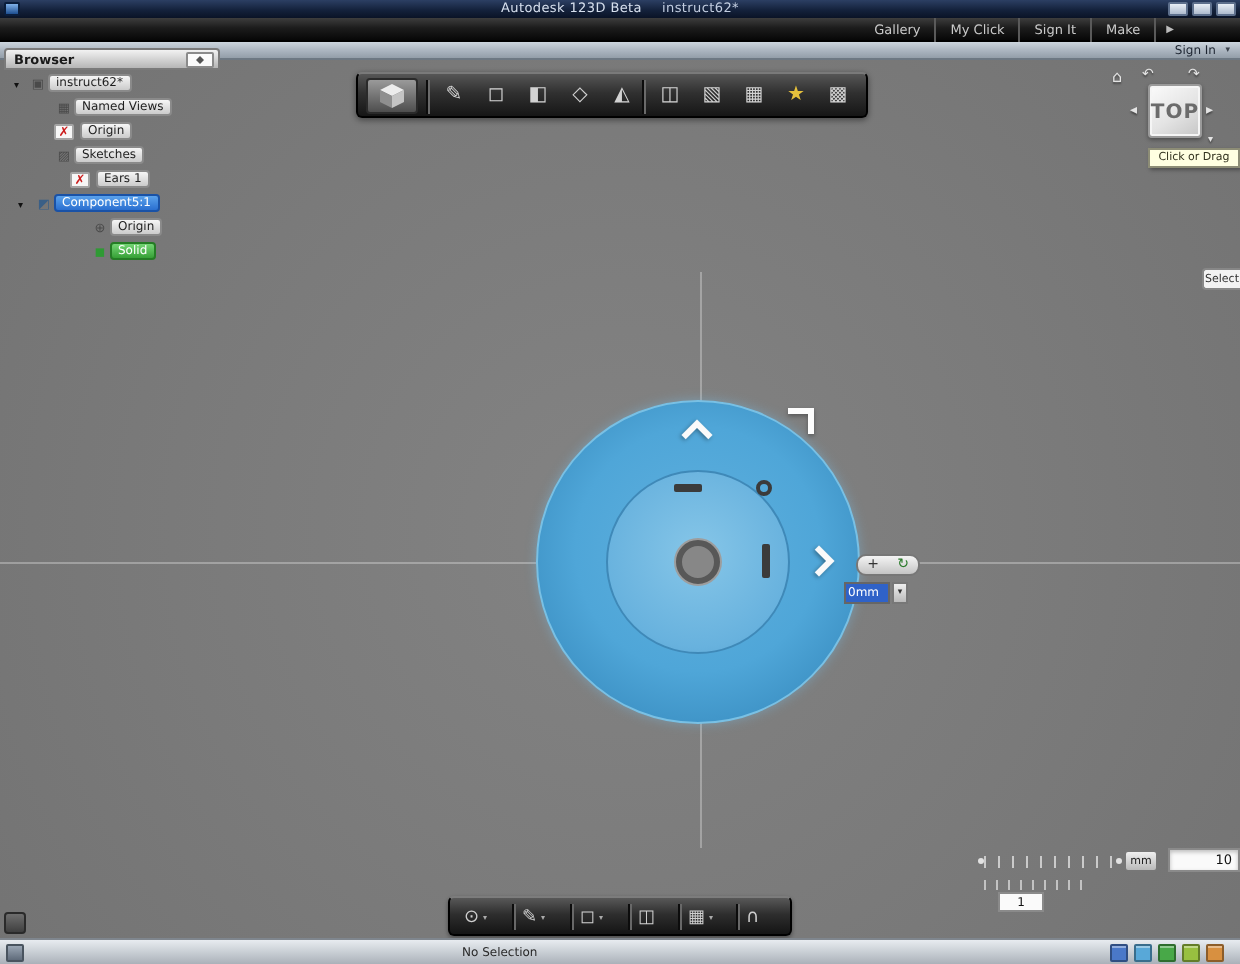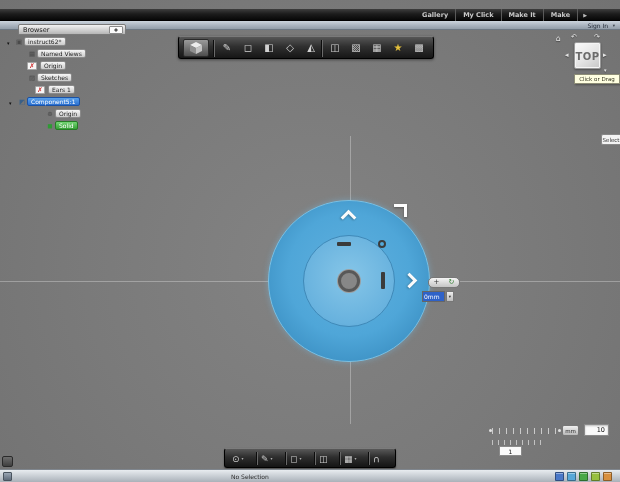--- a/index.html
+++ b/index.html
@@ -16,37 +16,37 @@
              background:linear-gradient(#7fb0e8,#1d4e90); border:1px solid #0a1d3c; }
   .titletext { left:0; right:0; top:0; height:9px; text-align:center; font-size:6.5px;
                line-height:9px; color:#d7e0ee; letter-spacing:0.2px; }
   .doctitle { margin-left:10px; color:#c2cde0; }
   .winbtn { top:1px; width:10px; height:7px; border-radius:1px;
             background:linear-gradient(#e8eef6,#aebbce); border:1px solid #5d6f8c; }
 
   
   .menubar { left:0; top:9px; width:620px; height:12px;
              background:linear-gradient(180deg,#3d3d3d 0%,#1c1c1c 45%,#070707 100%);
-             border-bottom:1px solid #000;font-weight:bold; }
+             border-bottom:1px solid #000; }
   .menuitems { position:absolute; right:28px; top:0; height:12px; display:flex; align-items:center; }
   .mi { font-size:6.5px; color:#c9c9c9; padding:0 7px; border-right:1px solid #5a5a5a;
         line-height:12px; white-space:nowrap; }
   .miarrow { font-size:5px; color:#bcbcbc; padding:0 5px; }
 
   
   .topstrip { left:0; top:21px; width:620px; height:9px;
               background:linear-gradient(180deg,#ccd5dd 0%,#aab4bf 55%,#939ea9 100%);
               border-bottom:1px solid #6d7883; }
   .signin { position:absolute; right:12px; top:1px; font-size:6px; color:#1c2430; }
   .signin-caret { position:absolute; right:5px; top:2px; font-size:4.5px; color:#39404a; }
 
   
-  .bheader { left:18px; top:24px; width:108px; height:11px;
+  .bheader { left:2px; top:24px; width:108px; height:11px;
              background:linear-gradient(#f2f2f2,#b6b6b6); border:1px solid #7a7a7a;
-             border-radius:2px 2px 0 0; font-size:6.5px; font-weight:normal; color:#1a1a1a;
+             border-radius:2px 2px 0 0; font-size:6.5px; font-weight:bold; color:#1a1a1a;
              line-height:10px; padding-left:4px; }
   .bspin { position:absolute; right:2px; top:1px; width:14px; height:8px; background:#fbfbfb;
            border:1px solid #8b8b8b; border-radius:1px; }
   .bspin i { position:absolute; left:4px; width:0; height:0; border-left:2.5px solid transparent;
              border-right:2.5px solid transparent; }
   .bspin .up { top:1px; border-bottom:2.5px solid #555; }
   .bspin .dn { bottom:1px; border-top:2.5px solid #555; }
 
   .exp { font-size:5px; color:#111; line-height:8px; }
   .ticon { width:10px; height:8px; font-size:6.5px; line-height:8px; text-align:center; color:#4a4a4a; }
@@ -134,21 +134,21 @@
   .btcaret { font-size:4px; color:#aaa; margin-left:2px; }
   .btsep { top:3px; width:1px; height:13px; background:#0c0c0c; box-shadow:1px 0 0 #686868; }
 
   
   .ruler1 { left:492px; top:428px; width:66px; height:6px;
             background:repeating-linear-gradient(90deg,#d9d9d9 0 1px,transparent 1px 7px); opacity:0.85; }
   .rdot { width:3px; height:3px; border-radius:50%; background:#e2e2e2; }
   .mmbtn { left:562px; top:425px; width:17px; height:11px; border-radius:2px;
            background:linear-gradient(#efefef,#b9b9b9); border:1px solid #777;
            font-size:5.5px; color:#222; text-align:center; line-height:10px; }
-  .valbox { left:584px; top:424px; width:25px; height:12px; background:#fafafa;
+  .valbox { left:584px; top:424px; width:36px; height:12px; background:#fafafa;
             border:1px solid #8a8a8a; box-shadow:inset 0 1px 2px rgba(0,0,0,0.25);
             font-size:6.5px; color:#111; text-align:right; line-height:11px; padding-right:3px; }
   .ruler2 { left:492px; top:440px; width:52px; height:5px;
             background:repeating-linear-gradient(90deg,#d5d5d5 0 1px,transparent 1px 6px); opacity:0.8; }
   .subbox { left:499px; top:446px; width:23px; height:10px; background:#fafafa;
             border:1px solid #8a8a8a; font-size:6px; color:#111; text-align:center; line-height:9px; }
 
   
   .statusbar { left:0; top:469px; width:620px; height:13px;
                background:linear-gradient(#e8ecf0 0%,#c6ccd2 55%,#aab1b9 100%);
@@ -159,26 +159,35 @@
   .sbleft { left:3px; top:2px; width:9px; height:9px; border-radius:1px;
             background:linear-gradient(#9aa6b4,#5f6b7a); border:1px solid #49545f; }
   .navwidget { left:2px; top:456px; width:11px; height:11px; border-radius:2px;
                background:linear-gradient(#6e6e6e,#3f3f3f); border:1px solid #2a2a2a; }
 </style>
 </head>
 <body>
 
 <div class="screen">
 
+  <div class="titlebar a">
+    <span class="appicon a"></span>
+    <div class="titletext">
+      <span>Autodesk 123D Beta</span><span class="doctitle">instruct62*</span>
+    </div>
+    <span class="winbtn a" style="right:26px;"></span>
+    <span class="winbtn a" style="right:14px;"></span>
+    <span class="winbtn a" style="right:2px;"></span>
+  </div>
 
   <div class="menubar a">
     <div class="menuitems">
       <span class="mi">Gallery</span>
       <span class="mi">My Click</span>
-      <span class="mi">Make It</span>
+      <span class="mi">Sign It</span>
       <span class="mi">Make</span>
       <span class="miarrow">▶</span>
     </div>
   </div>
 
   <div class="topstrip a">
     <span class="signin">Sign In</span>
     <span class="signin-caret">▾</span>
   </div>
 

